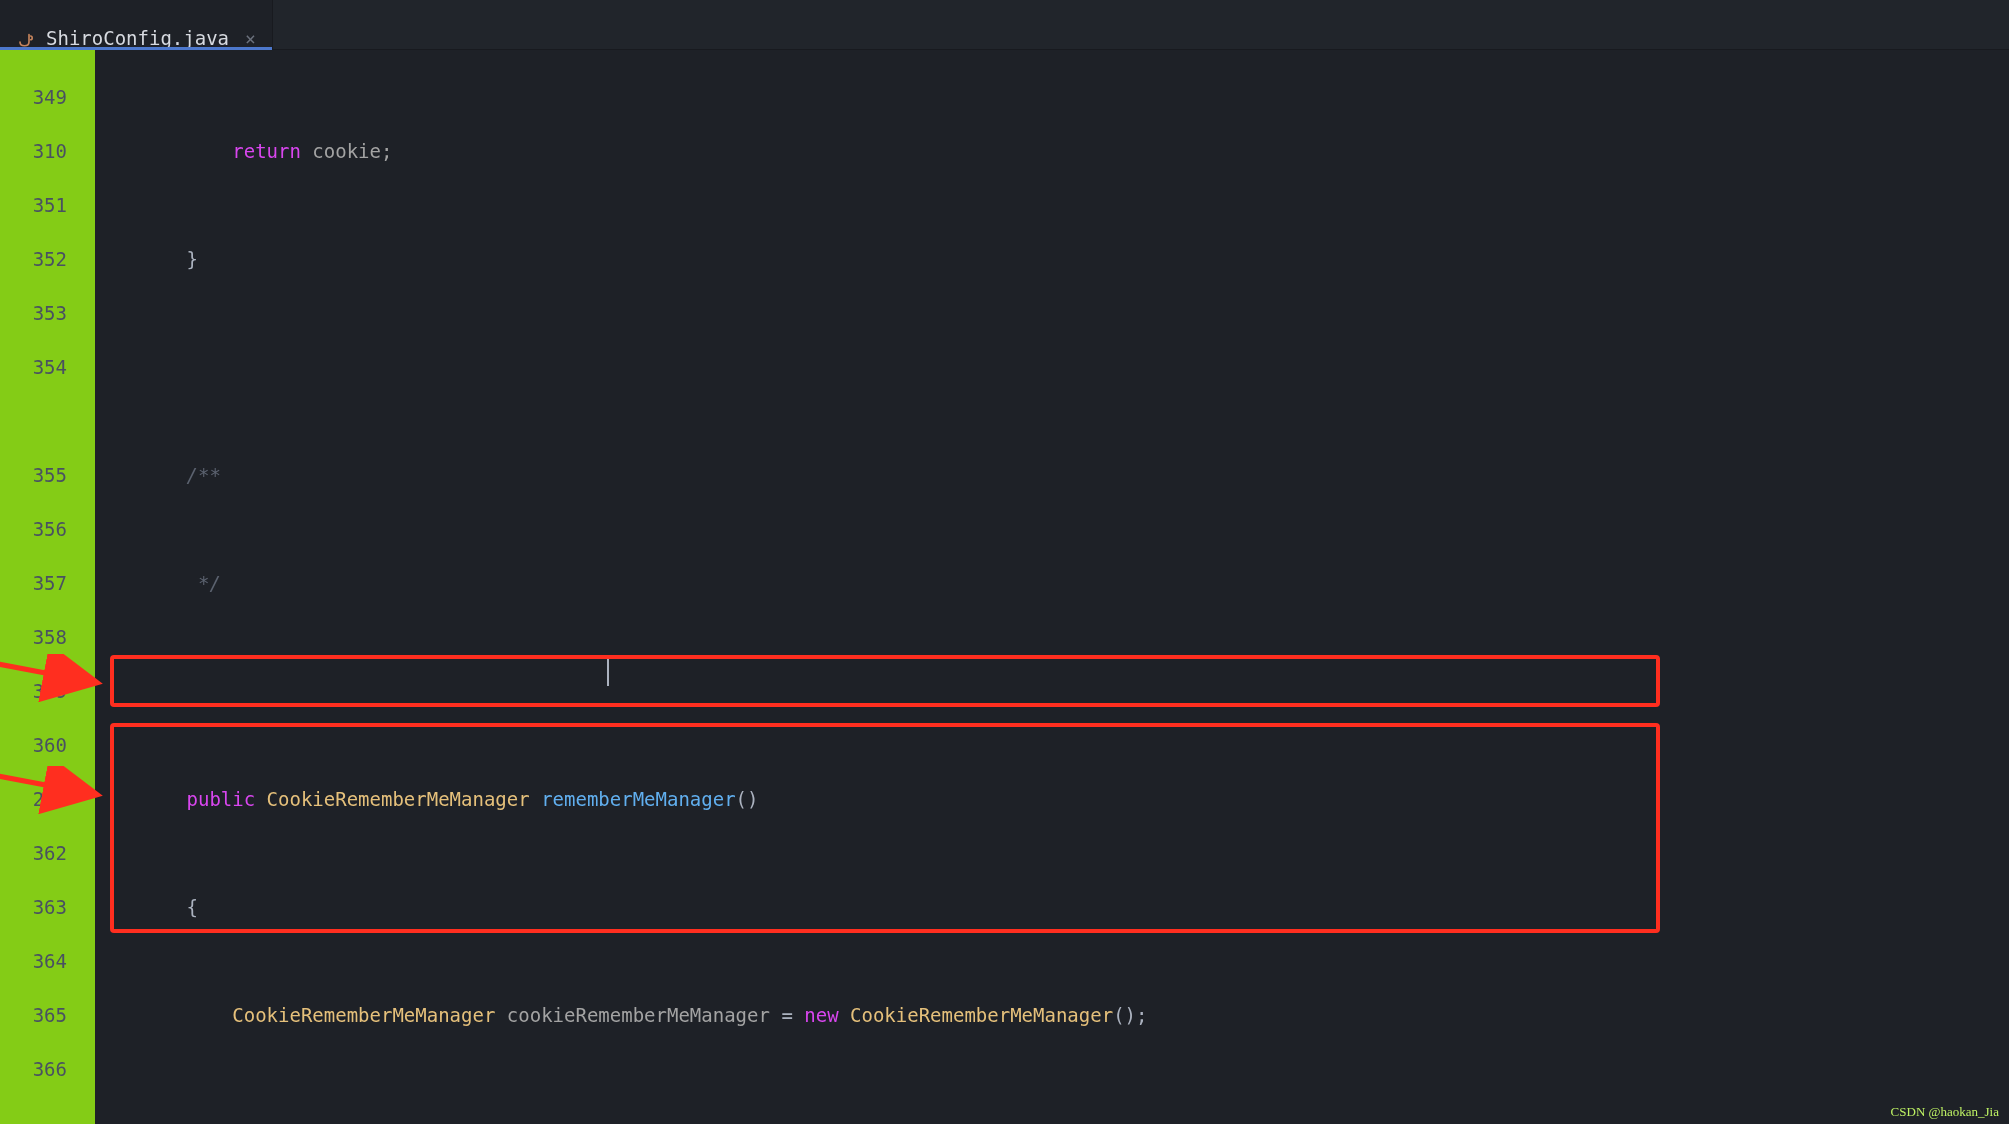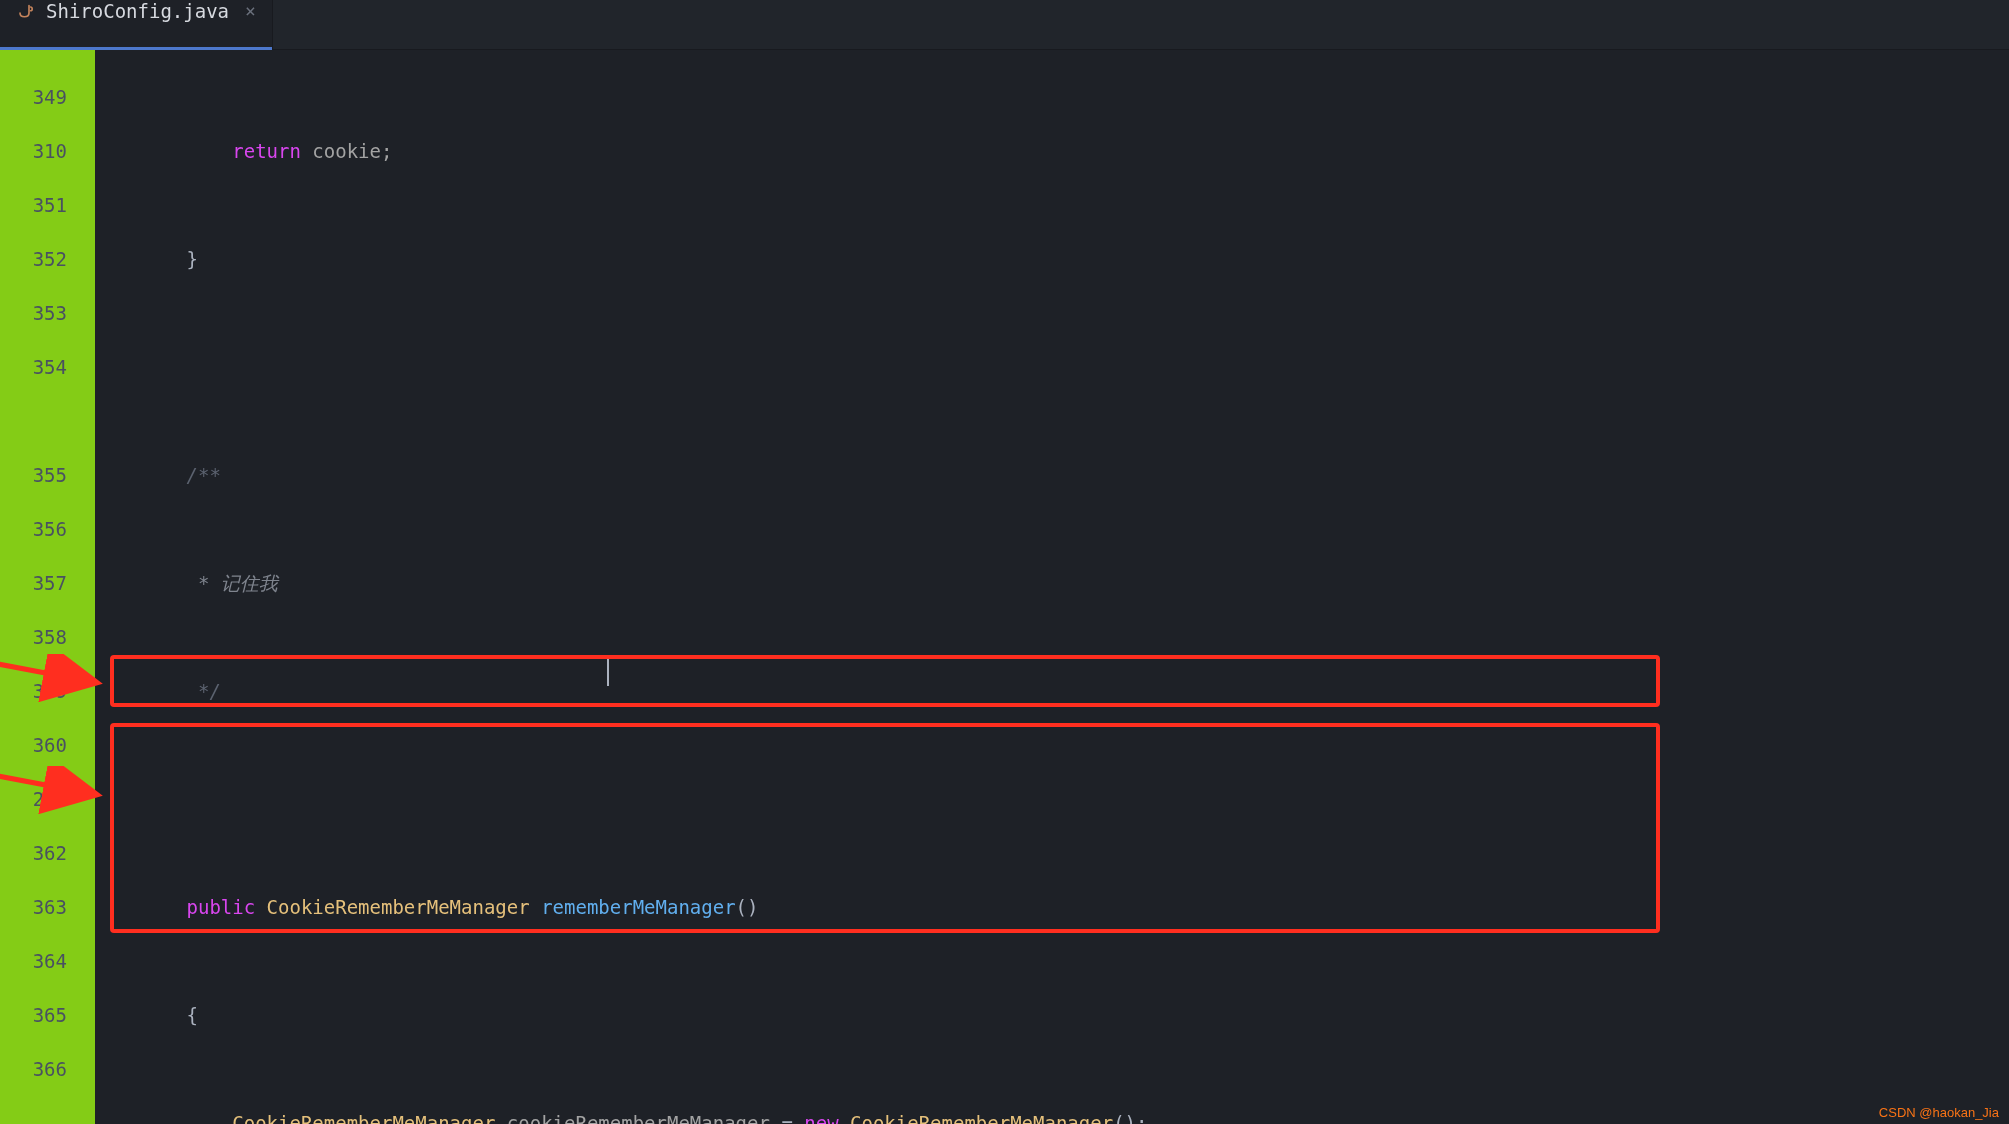--- a/index.html
+++ b/index.html
@@ -14,21 +14,21 @@
       position: relative;
     }
     .tabs {
       display: flex;
       background: #21252b;
       height: 50px;
       border-bottom: 1px solid #181a1f;
     }
     .tab {
       display: flex;
-      align-items: flex-start;
+      align-items: flex-end;
       padding: 0 16px;
       gap: 10px;
       color: #9da5b4;
       font-size: 19px;
       border-right: 1px solid #181a1f;
       position: relative;
     }
     .tab.active {
       background: #1e2127;
       color: #d7dae0;
@@ -103,23 +103,23 @@
     .cursor-line {
       position: absolute;
       width: 2px;
       height: 30px;
       background: #abb2bf;
     }
     .watermark {
       position: absolute;
       bottom: 4px;
       right: 10px;
-      color: #f97316;
+      color: #bef264;
       font-size: 13px;
-      font-family: Liberation Sans, sans-serif;
+      font-family: Liberation Serif, serif;
     }
   </style>
 </head>
 <body>
 
 <div class="tabs">
   <div class="tab active">
     <span class="java-icon">
       <svg viewBox="0 0 24 24" fill="none">
           <path d="M4 16 C4 19 6 21 10 21 C14 21 16 19 16 16 L16 6" stroke="#c5845c" stroke-width="2.2" stroke-linecap="round"></path>
@@ -151,21 +151,20 @@
     <div class="line">363</div>
     <div class="line">364</div>
     <div class="line">365</div>
     <div class="line">366</div>
   </div>
   <div class="code">
 <div class="line">            <span class="kw">return</span><span class="ident"> cookie;</span></div>
 <div class="line"><span class="punct">        }</span></div>
 <div class="line"></div>
 <div class="line">        <span class="cmt">/**</span></div>
-<div class="line">        <span class="cmt-cn"> * 记住我</span></div>
 <div class="line">        <span class="cmt"> */</span></div>
 <div class="line"></div>
 <div class="line">        <span class="kw">public</span><span class="type"> CookieRememberMeManager </span><span class="method">rememberMeManager</span><span class="punct">()</span></div>
 <div class="line"><span class="punct">        {</span></div>
 <div class="line">            <span class="type">CookieRememberMeManager</span><span class="ident"> cookieRememberMeManager </span><span class="op">= </span><span class="kw">new</span><span class="type"> CookieRememberMeManager</span><span class="punct">();</span></div>
 
 
 
 
 

